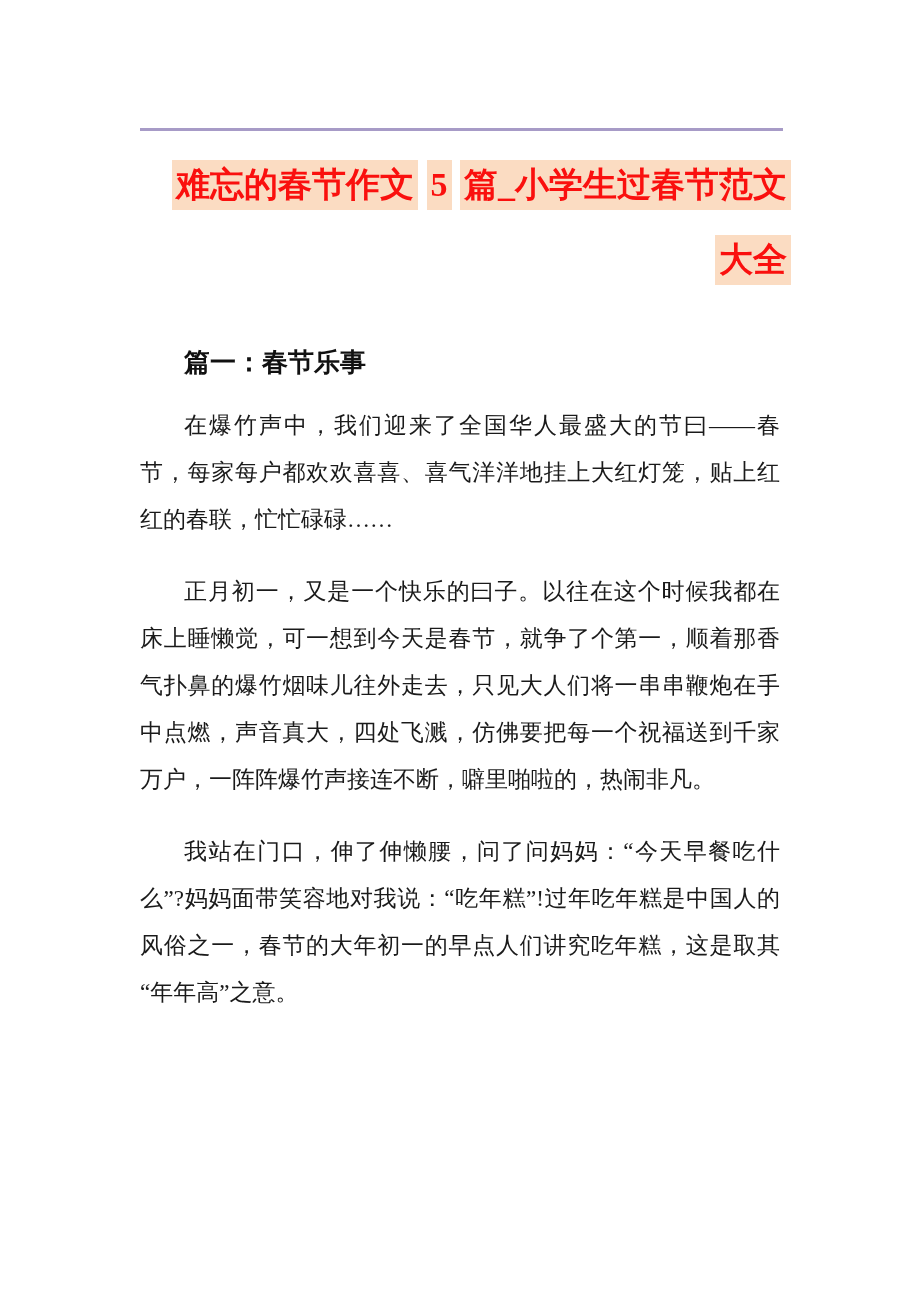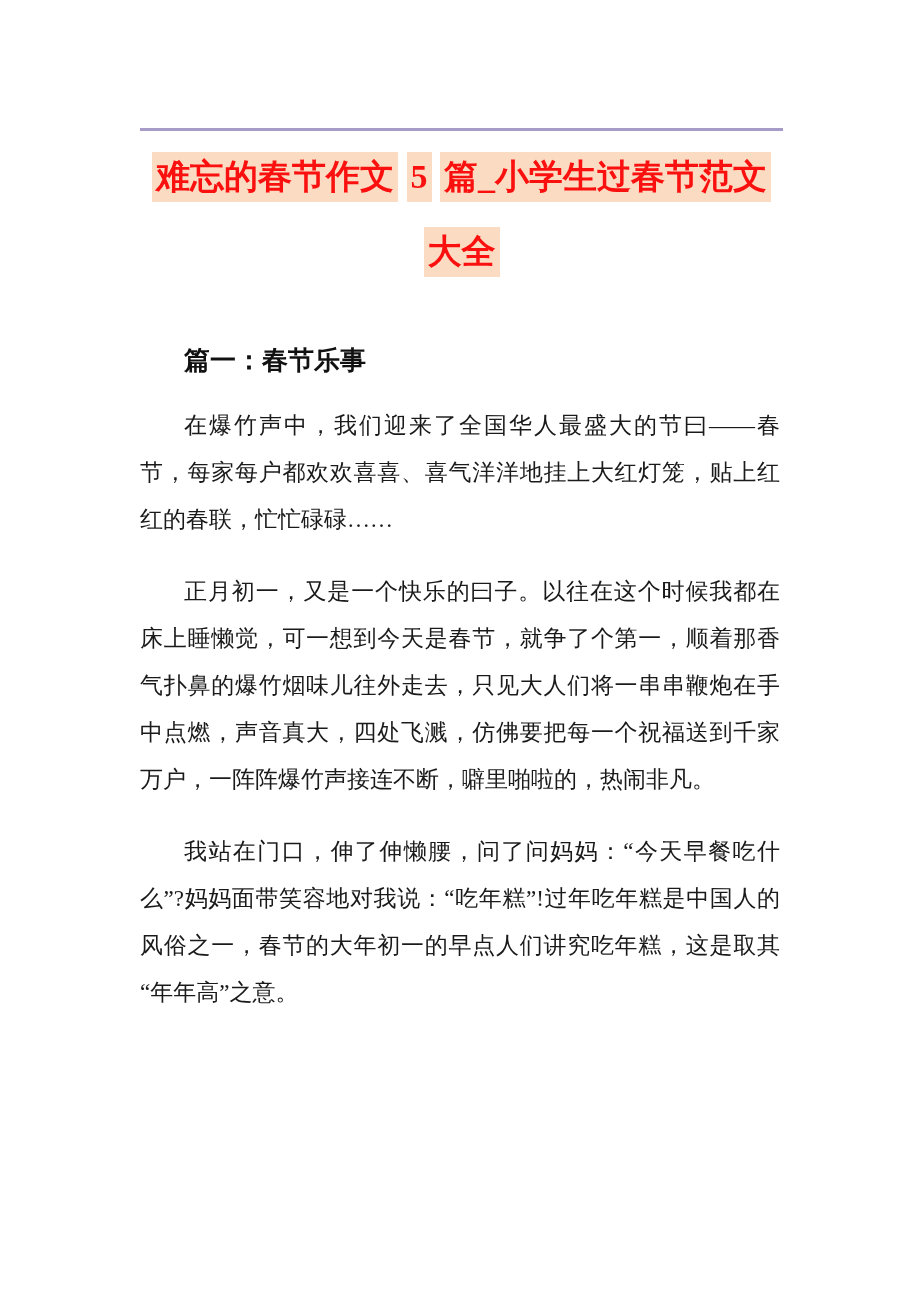--- a/index.html
+++ b/index.html
@@ -25,22 +25,22 @@
     left: 140px;
     width: 643px;
     height: 3px;
     background: var(--color-divider, #a79bc7);
   }
   .title {
     position: absolute;
     top: 152px;
     left: 140px;
     width: 643px;
-    margin: 0;
-    text-align: center;
+    margin: 8px;
+    text-align: right;
     font-size: 34px;
     font-weight: bold;
     color: var(--color-title_text, #fa100e);
     font-family: "Liberation Serif", "DejaVu Serif", serif;
   }
   .title-line {
     display: block;
     line-height: 50px;
     white-space: nowrap;
   }
@@ -58,21 +58,21 @@
     position: absolute;
     top: 347px;
     left: 140px;
     width: 640px;
     margin: 0;
     font-size: 26px;
     font-weight: bold;
     color: #111111;
     text-indent: 44px;
     line-height: 30px;
-    font-family: Liberation Mono, monospace;
+    font-family: Liberation Sans, sans-serif;
   }
   .bodytext {
     position: absolute;
     top: 402px;
     left: 140px;
     width: 640px;
   }
   .bodytext p {
     margin: 0 0 25px 0;
     font-size: 23px;

